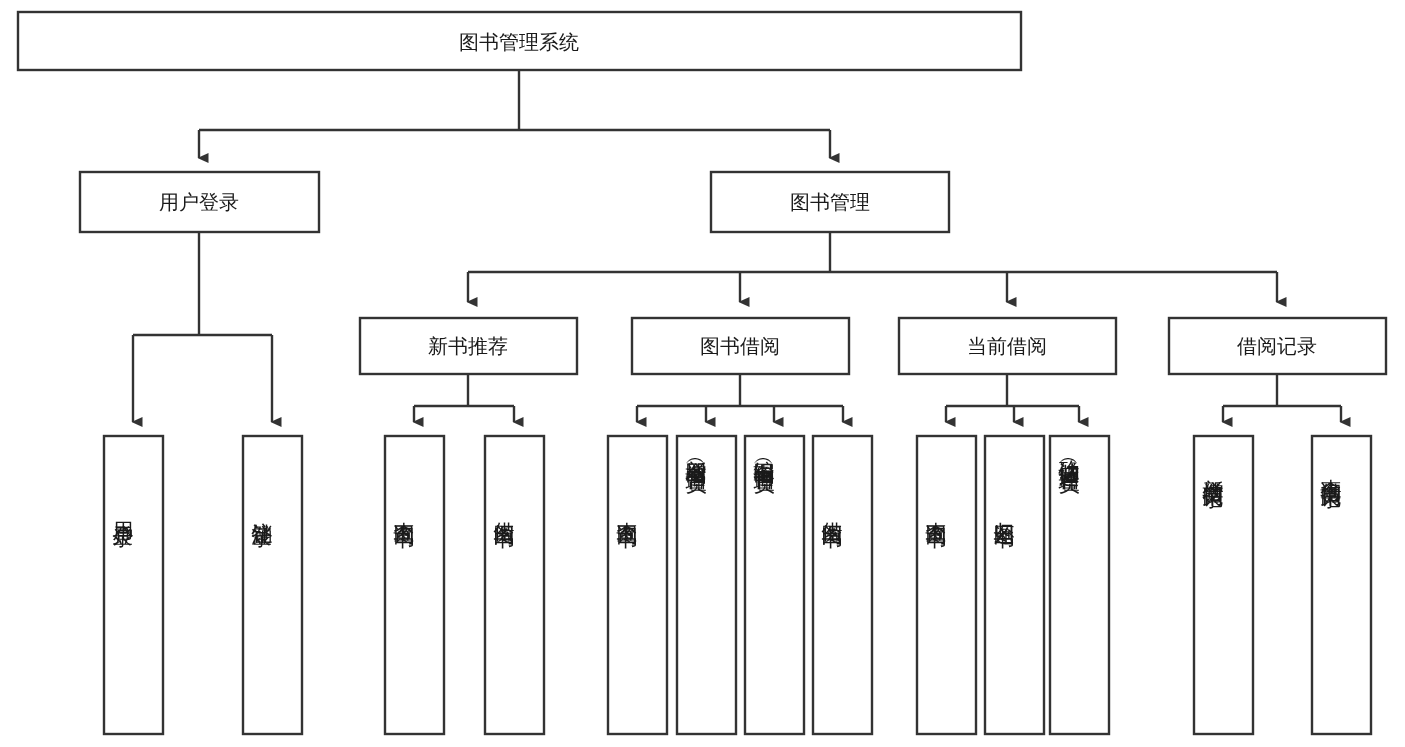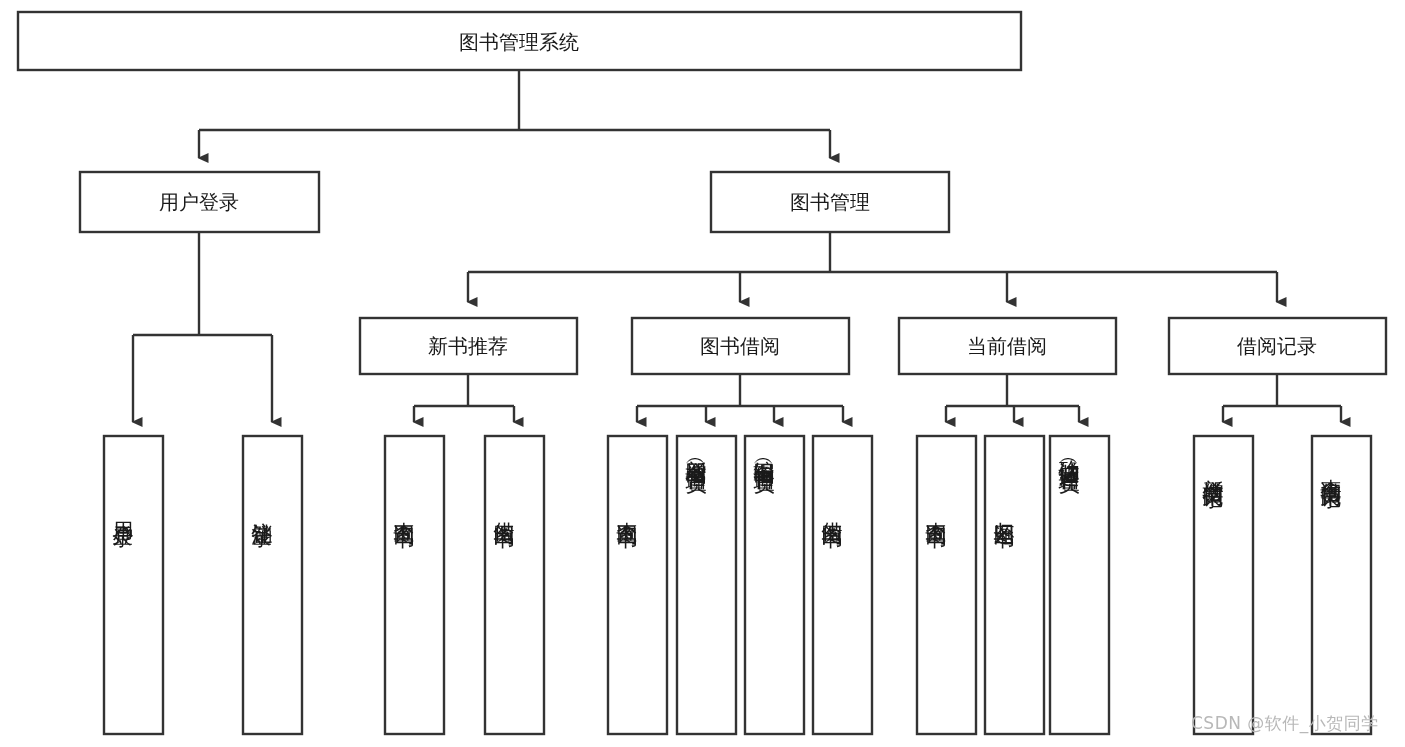--- a/index.html
+++ b/index.html
@@ -233,15 +233,14 @@
   <div class="vlabel" style="left:753px; top:443px; height:270px;">编辑图书（管理员）</div>
   <div class="vlabel" style="left:821px; top:505px; height:200px;">借阅图书</div>
 
   <div class="vlabel" style="left:925px; top:505px; height:200px;">查询图书</div>
   <div class="vlabel" style="left:993px; top:505px; height:200px;">归还图书</div>
   <div class="vlabel" style="left:1058px; top:443px; height:270px;">确认归还（管理员）</div>
 
   <div class="vlabel" style="left:1202px; top:462px; height:250px;">新增借阅记录</div>
   <div class="vlabel" style="left:1320px; top:462px; height:250px;">查询借阅记录</div>
 
-  <div class="watermark">CSDN @软件_小贺同学</div>
 
 </div>
 
 </body></html>

